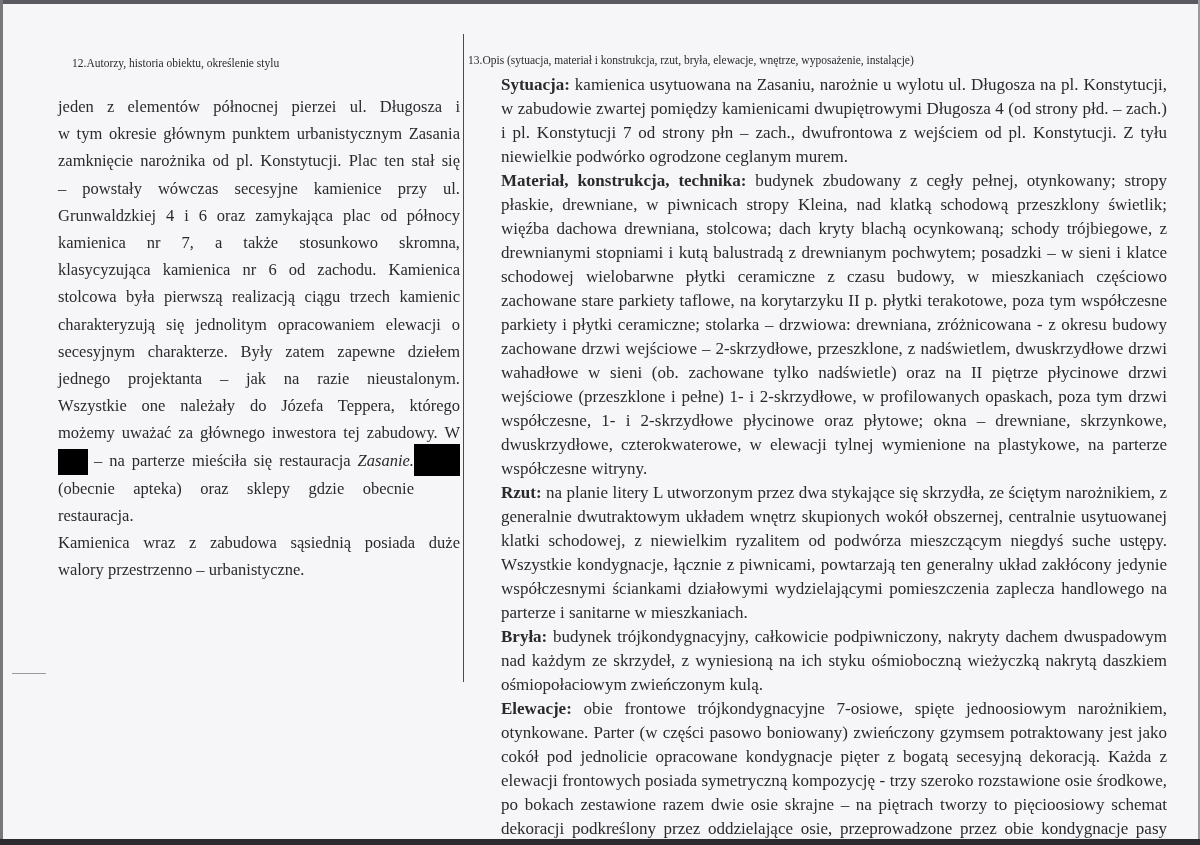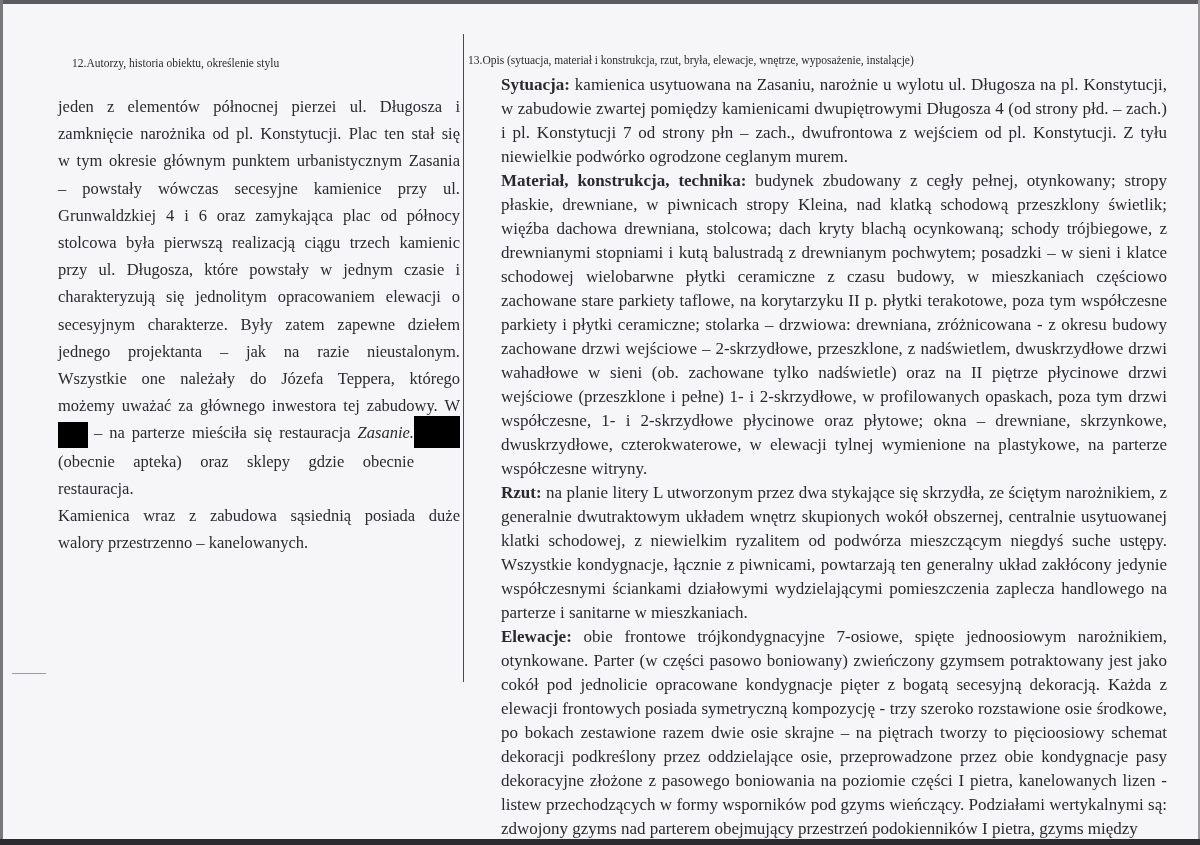--- a/index.html
+++ b/index.html
@@ -40,45 +40,47 @@
 <div class="scan-edge-right"></div>
 <div class="scan-edge-bottom"></div>
 
 <div class="divider-v"></div>
 <div class="divider-h"></div>
 
 <div class="left-col">
   <div class="left-heading">12.Autorzy,  historia obiektu, określenie stylu</div>
   <div class="left-body">
     <p>jeden z elementów północnej pierzei ul. Długosza  i</p>
+    <p>w tym okresie głównym punktem urbanistycznym Zasania</p>
     <p>zamknięcie narożnika od pl. Konstytucji. Plac ten stał się</p>
-    <p>w tym okresie głównym punktem urbanistycznym Zasania</p>
     <p>– powstały wówczas secesyjne kamienice przy ul.</p>
     <p>Grunwaldzkiej 4 i 6  oraz zamykająca plac od północy</p>
+    <p>kamienica nr 7, a także stosunkowo skromna,</p>
+    <p>klasycyzująca kamienica nr 6 od zachodu.  Kamienica</p>
     <p>stolcowa była pierwszą realizacją ciągu trzech kamienic</p>
-    <p>przy ul. Długosza, które powstały w jednym czasie i</p>
     <p>charakteryzują się jednolitym opracowaniem elewacji o</p>
     <p>secesyjnym charakterze. Były zatem zapewne dziełem</p>
     <p>jednego projektanta – jak na razie nieustalonym.</p>
     <p>Wszystkie one należały do Józefa Teppera, którego</p>
     <p>możemy uważać za głównego inwestora tej zabudowy.  W</p>
     <p class="last">
       <span class="redact redact-a"></span>
     </p>
     <p>
       <span class="redact redact-b"></span><span>– na parterze mieściła się restauracja</span>
       <span class="italic">Zasanie.</span>
     </p>
     <p class="last">(obecnie apteka) oraz sklepy gdzie obecnie restauracja.</p>
     <p>Kamienica wraz z zabudowa sąsiednią posiada  duże</p>
-    <p class="last">walory przestrzenno – kanelowanych.</p>
+    <p class="last">walory przestrzenno – urbanistyczne.</p>
   </div>
 </div>
 
 <div class="right-col">
   <div class="right-heading">13.Opis  (sytuacja, materiał i konstrukcja, rzut, bryła, elewacje, wnętrze, wyposażenie, instalącje)</div>
   <div class="right-body">
     <p><span class="label">Sytuacja:</span><span> kamienica usytuowana na Zasaniu, narożnie u wylotu ul. Długosza na pl. Konstytucji, w zabudowie zwartej pomiędzy kamienicami dwupiętrowymi Długosza 4 (od strony płd. – zach.) i pl. Konstytucji 7 od strony płn – zach., dwufrontowa z wejściem od pl. Konstytucji.  Z tyłu niewielkie podwórko ogrodzone ceglanym murem.</span></p>
     <p><span class="label">Materiał, konstrukcja, technika:</span><span> budynek zbudowany z cegły pełnej, otynkowany; stropy płaskie, drewniane, w piwnicach stropy Kleina, nad klatką schodową przeszklony świetlik; więźba dachowa drewniana, stolcowa; dach kryty blachą ocynkowaną; schody trójbiegowe, z drewnianymi stopniami i kutą balustradą z drewnianym pochwytem; posadzki – w sieni i klatce schodowej wielobarwne płytki ceramiczne z czasu budowy, w mieszkaniach częściowo zachowane stare parkiety taflowe, na korytarzyku II p. płytki terakotowe,  poza tym współczesne parkiety i płytki ceramiczne; stolarka – drzwiowa: drewniana, zróżnicowana -  z okresu budowy zachowane drzwi wejściowe – 2-skrzydłowe, przeszklone, z nadświetlem, dwuskrzydłowe drzwi wahadłowe w sieni (ob. zachowane tylko nadświetle) oraz na II piętrze płycinowe drzwi wejściowe (przeszklone i pełne) 1- i 2-skrzydłowe, w profilowanych opaskach, poza tym drzwi współczesne, 1- i 2-skrzydłowe płycinowe oraz płytowe; okna – drewniane, skrzynkowe, dwuskrzydłowe,  czterokwaterowe, w elewacji tylnej wymienione na plastykowe, na parterze współczesne witryny.</span></p>
     <p><span class="label">Rzut:</span><span> na planie litery L utworzonym przez dwa stykające się skrzydła, ze ściętym narożnikiem, z generalnie dwutraktowym układem wnętrz  skupionych wokół obszernej, centralnie usytuowanej klatki schodowej, z niewielkim ryzalitem od podwórza mieszczącym niegdyś suche ustępy. Wszystkie kondygnacje, łącznie z piwnicami, powtarzają ten generalny układ zakłócony jedynie współczesnymi ściankami działowymi wydzielającymi pomieszczenia zaplecza handlowego na parterze i  sanitarne w mieszkaniach.</span></p>
+    <p><span class="label">Bryła:</span><span> budynek trójkondygnacyjny, całkowicie podpiwniczony, nakryty dachem dwuspadowym nad każdym ze skrzydeł, z wyniesioną na ich styku  ośmioboczną wieżyczką  nakrytą daszkiem ośmiopołaciowym zwieńczonym kulą.</span></p>
     <p><span class="label">Elewacje:</span><span> obie frontowe trójkondygnacyjne 7-osiowe, spięte jednoosiowym narożnikiem, otynkowane. Parter (w części pasowo boniowany) zwieńczony gzymsem potraktowany jest jako cokół pod jednolicie opracowane kondygnacje pięter z bogatą secesyjną dekoracją. Każda z elewacji frontowych posiada symetryczną kompozycję  - trzy szeroko rozstawione osie środkowe, po bokach zestawione razem dwie osie skrajne – na piętrach tworzy to pięcioosiowy schemat dekoracji podkreślony przez oddzielające osie, przeprowadzone przez  obie kondygnacje pasy dekoracyjne złożone z pasowego boniowania na poziomie części  I pietra,  kanelowanych lizen - listew przechodzących w formy wsporników pod gzyms wieńczący.   Podziałami wertykalnymi są: zdwojony gzyms nad parterem obejmujący przestrzeń podokienników I pietra, gzyms między</span></p>
   </div>
 </div>
 
 </body></html>

